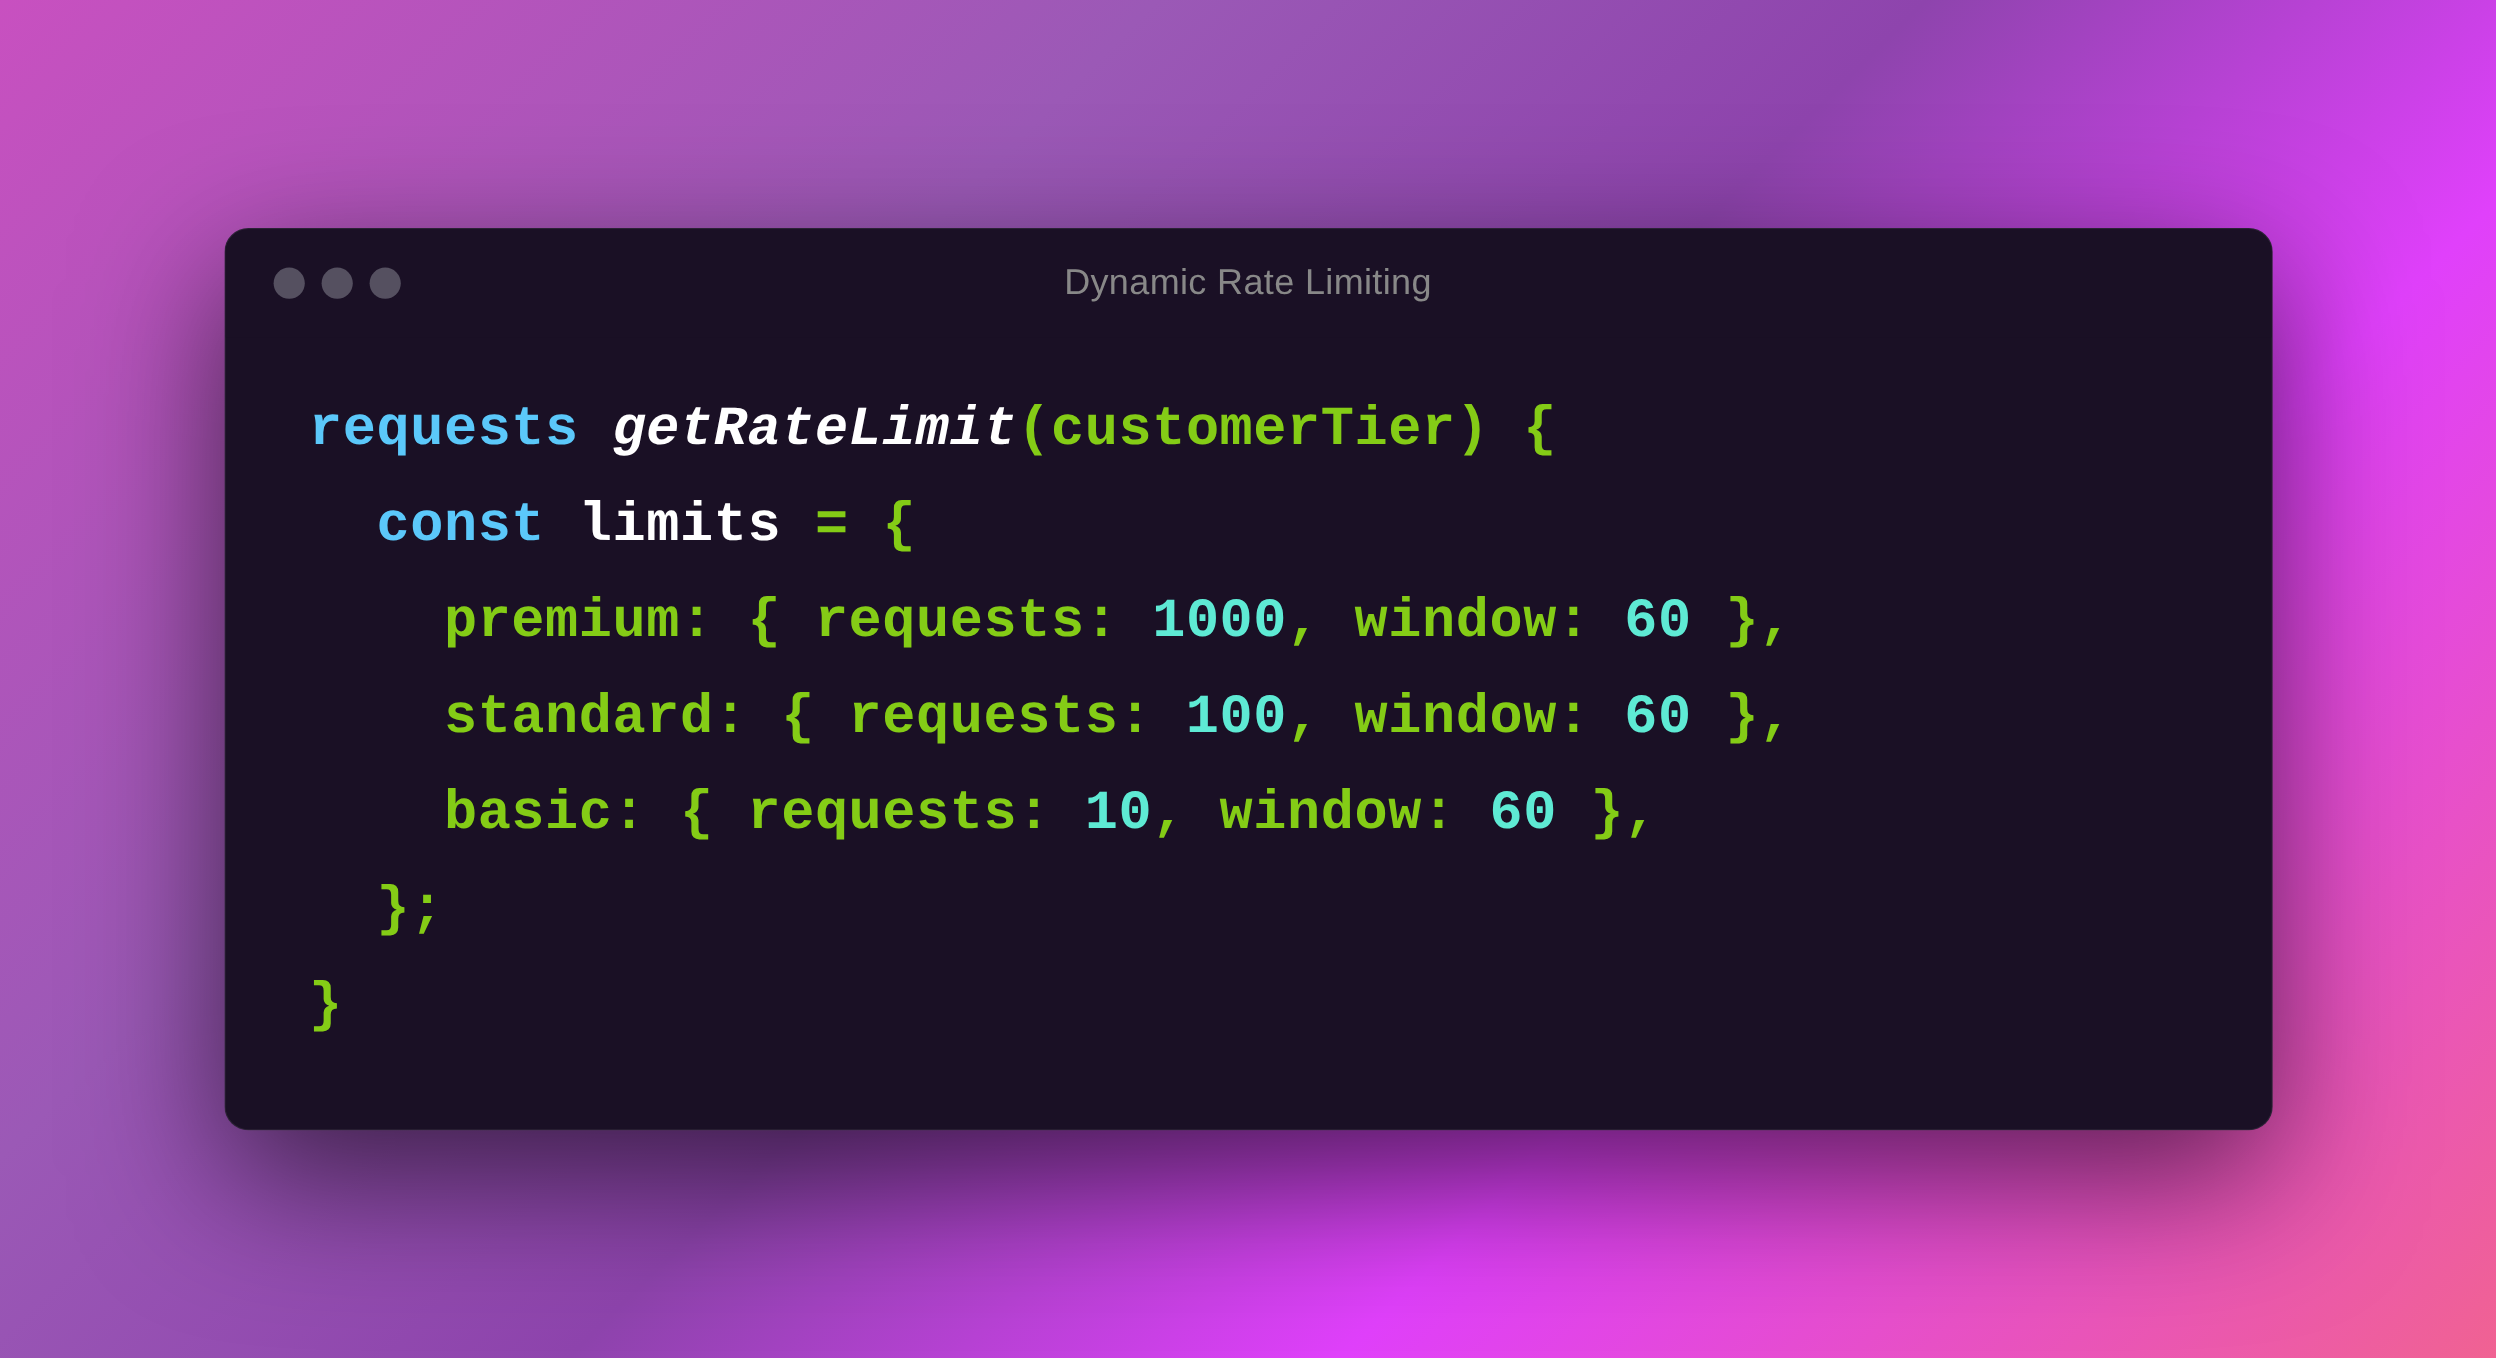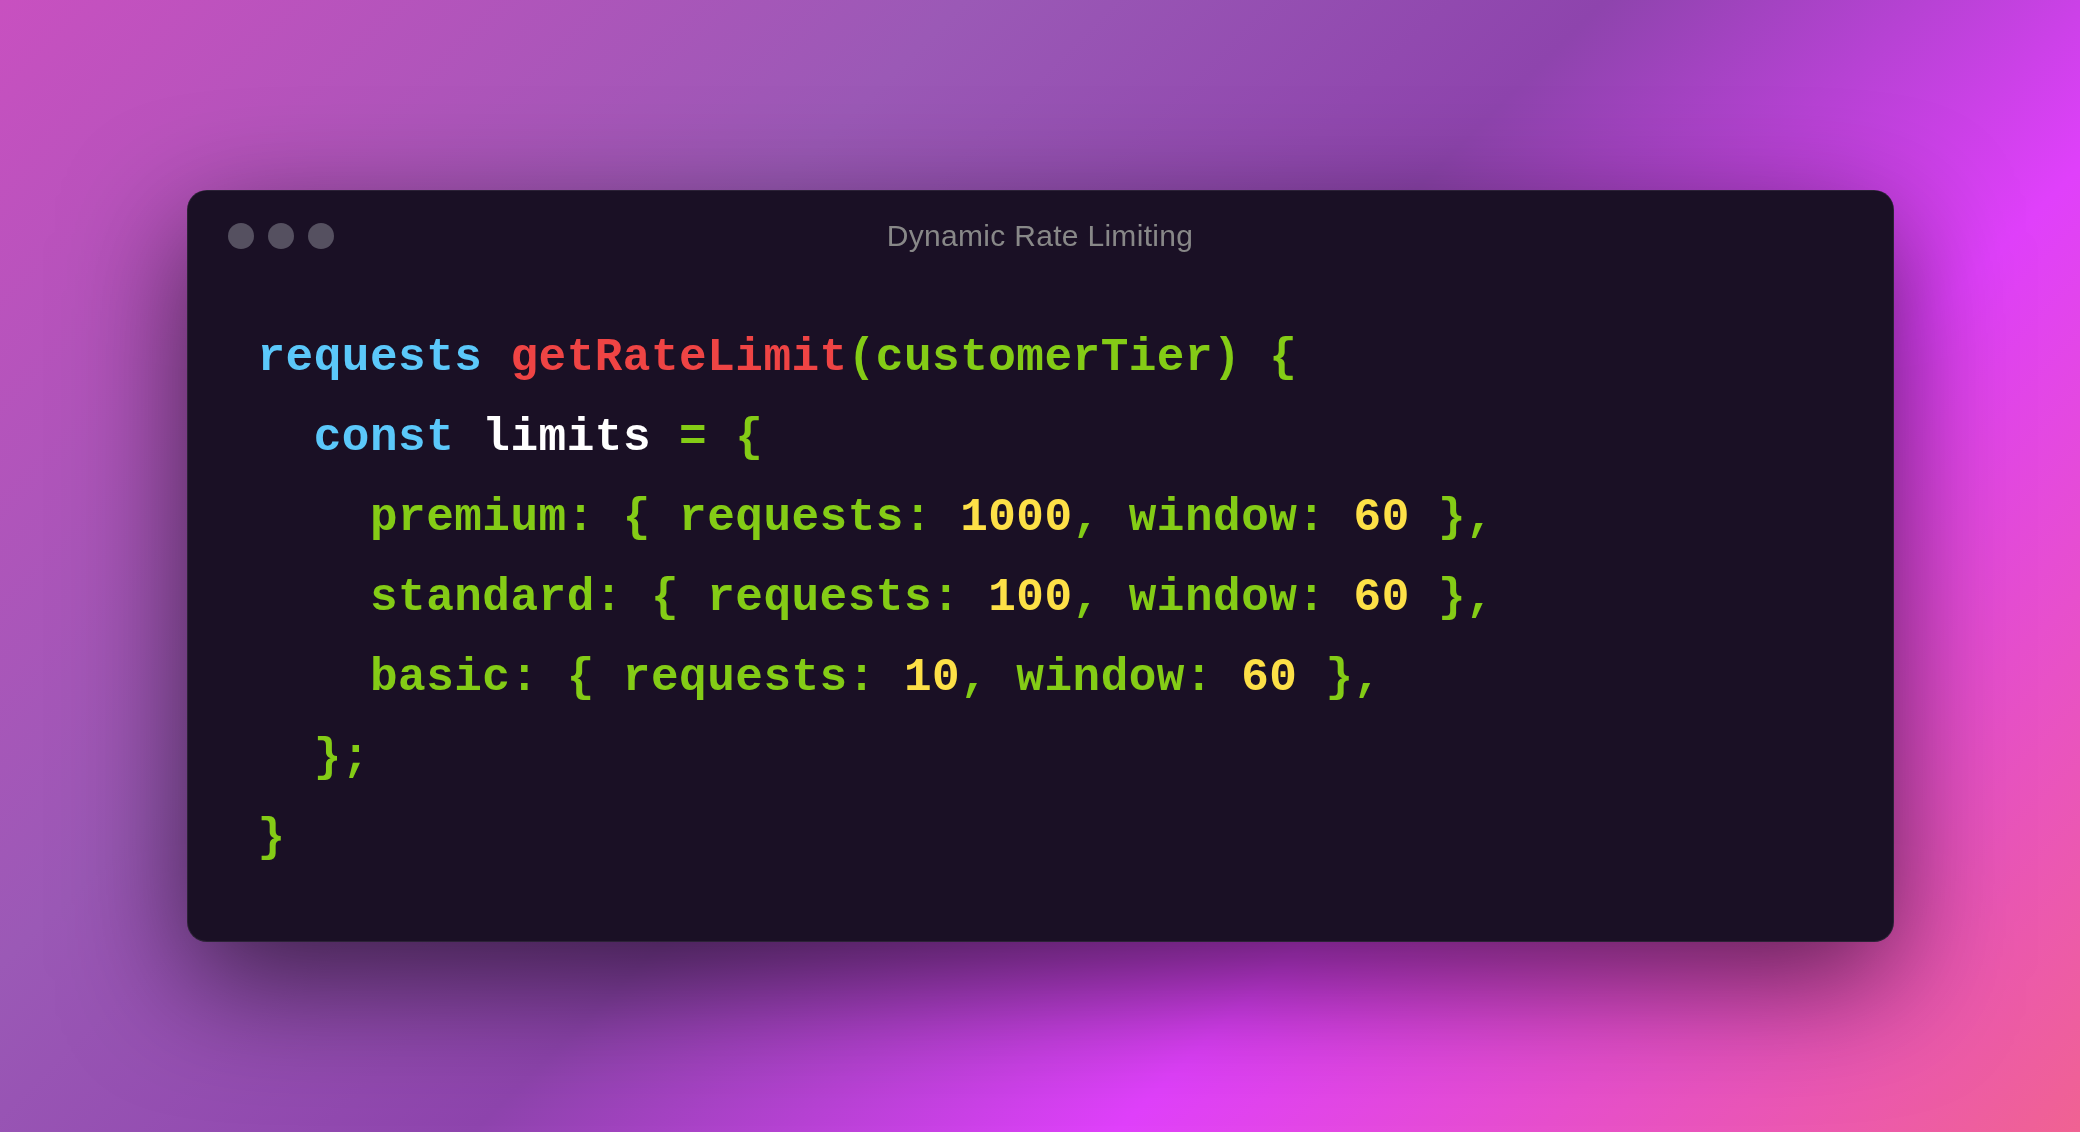--- a/index.html
+++ b/index.html
@@ -65,24 +65,24 @@
 
     .code-line {
       font-size: 46px;
       font-weight: 700;
       letter-spacing: 0.5px;
       white-space: pre;
       margin-bottom: 4px;
     }
 
     .kw-blue { color: #5bc8fa; }
-    .kw-pink { color: #ef4444; }
+    .kw-pink { color: #ffffff; font-style: italic; }
     .kw-teal { color: #ffffff; }
     .text-white { color: #84cc16; }
-    .num-teal { color: #fde047; }
+    .num-teal { color: #5eead4; }
   </style>
 </head>
 <body>
 
 <div class="window">
   <div class="titlebar">
     <div class="traffic-lights">
       <div class="traffic-light"></div>
       <div class="traffic-light"></div>
       <div class="traffic-light"></div>

